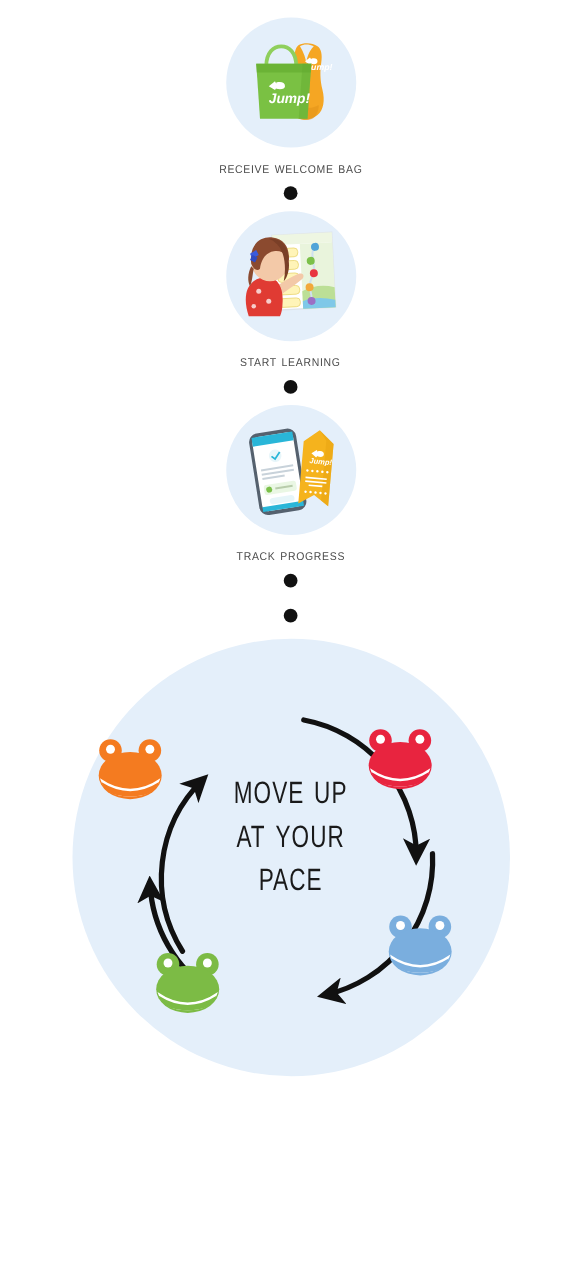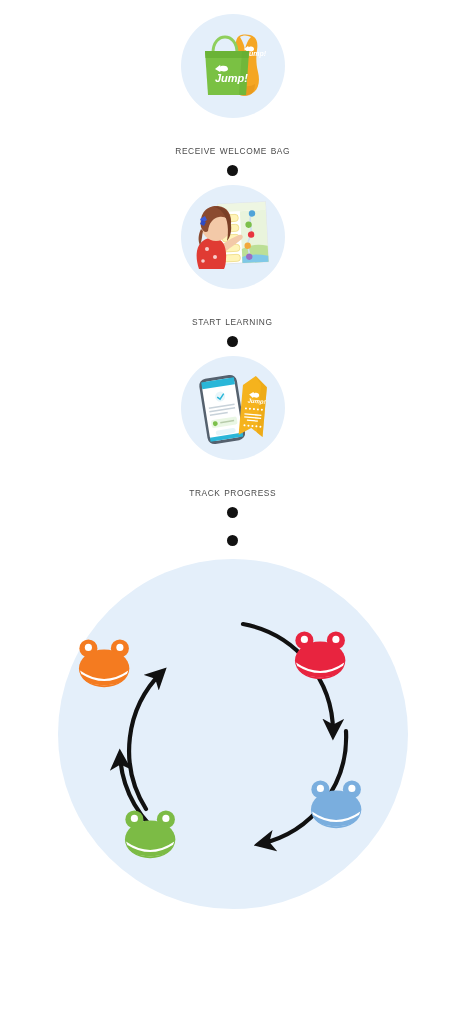--- a/index.html
+++ b/index.html
@@ -29,21 +29,20 @@
     flex-direction: column;
     align-items: center;
     padding-top: 14px;
   }
 
   .step {
     width: 465px;
     display: flex;
     flex-direction: column;
     align-items: center;
-    gap: 16px;
   }
 
   .step-badge {
     width: 104px;
     height: 104px;
     border-radius: 50%;
     background: #e4effa;
     display: flex;
     align-items: center;
     justify-content: center;
@@ -307,15 +306,20 @@
         <circle cx="8" cy="9" r="8.6" fill="#f47b20"></circle>
         <circle cx="38" cy="9" r="8.6" fill="#f47b20"></circle>
         <circle cx="8" cy="8" r="3.4" fill="#ffffff"></circle>
         <circle cx="38" cy="8" r="3.4" fill="#ffffff"></circle>
         <ellipse cx="23" cy="28" rx="24" ry="18" fill="#f47b20"></ellipse>
         <path d="M0 30 q23 16 46 0 q-4 14 -23 14 q-19 0 -23 -14 Z" fill="#ffffff"></path>
         <path d="M1 33 q22 14 44 0 q-3 11 -22 11 q-19 0 -22 -11 Z" fill="#f47b20"></path>
       </g>
     </svg>
 
+    <div class="cycle-text">
+      <span class="cycle-line">Move Up</span>
+      <span class="cycle-line">At Your</span>
+      <span class="cycle-line">Pace</span>
+    </div>
   </div>
 
 </div>
 
 </body></html>

